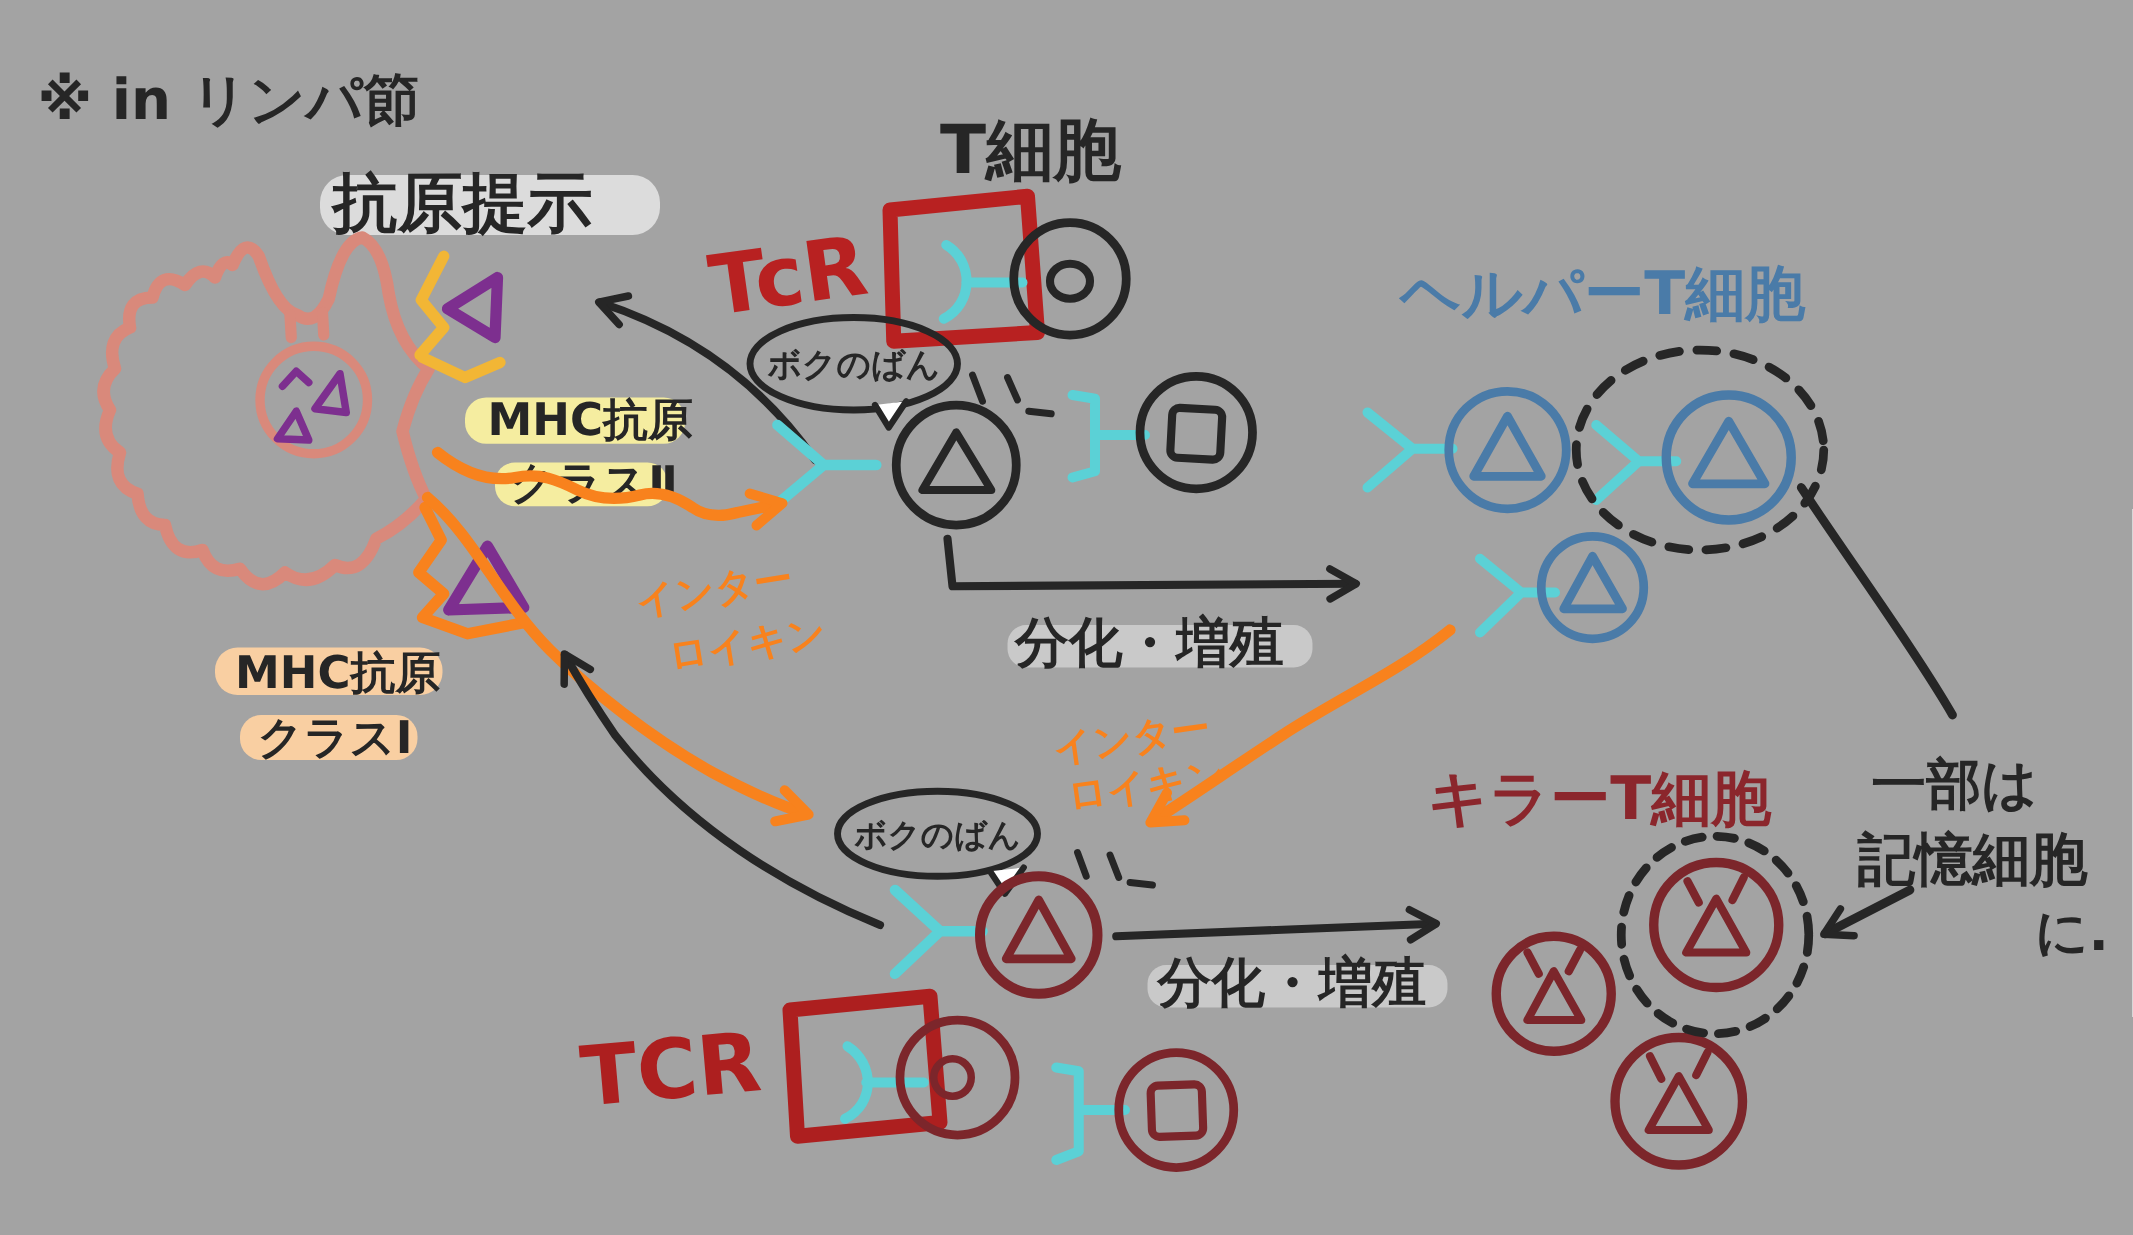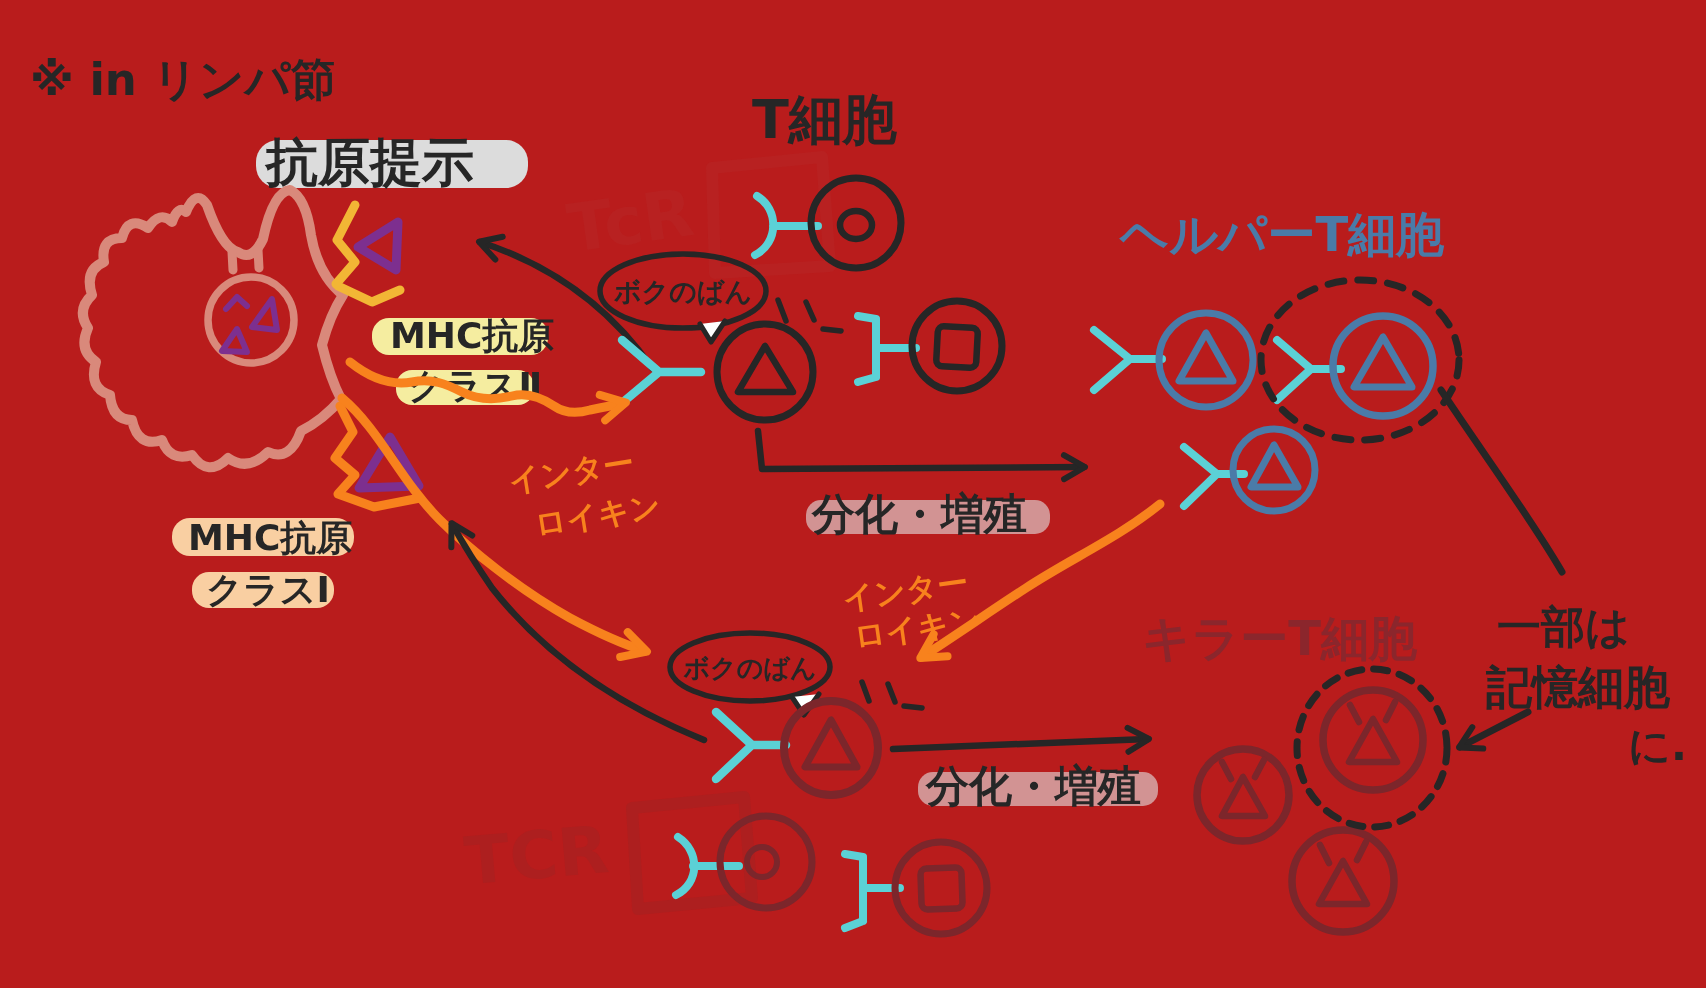--- a/index.html
+++ b/index.html
@@ -1,16 +1,16 @@
 <!DOCTYPE html>
 <html><head>
 <meta charset="utf-8">
 <style>
   html,body{margin:0;padding:0;background:#ffffff;}
-  .stage{position:relative;width:1706px;height:988px;background:#b91c1c;overflow:hidden;}
+  .stage{position:relative;width:1706px;height:988px;background:#a3a3a3;overflow:hidden;}
   svg{display:block;}
   .hand{font-family:"DejaVu Sans",sans-serif;font-weight:bold;}
   .ink{fill:#262626;}
   .s{fill:none;stroke-linecap:round;stroke-linejoin:round;}
 </style>
 </head>
 <body>
 
 <div class="stage">
 <svg width="1706" height="988" viewBox="0 0 1706 988" xmlns="http://www.w3.org/2000/svg">

